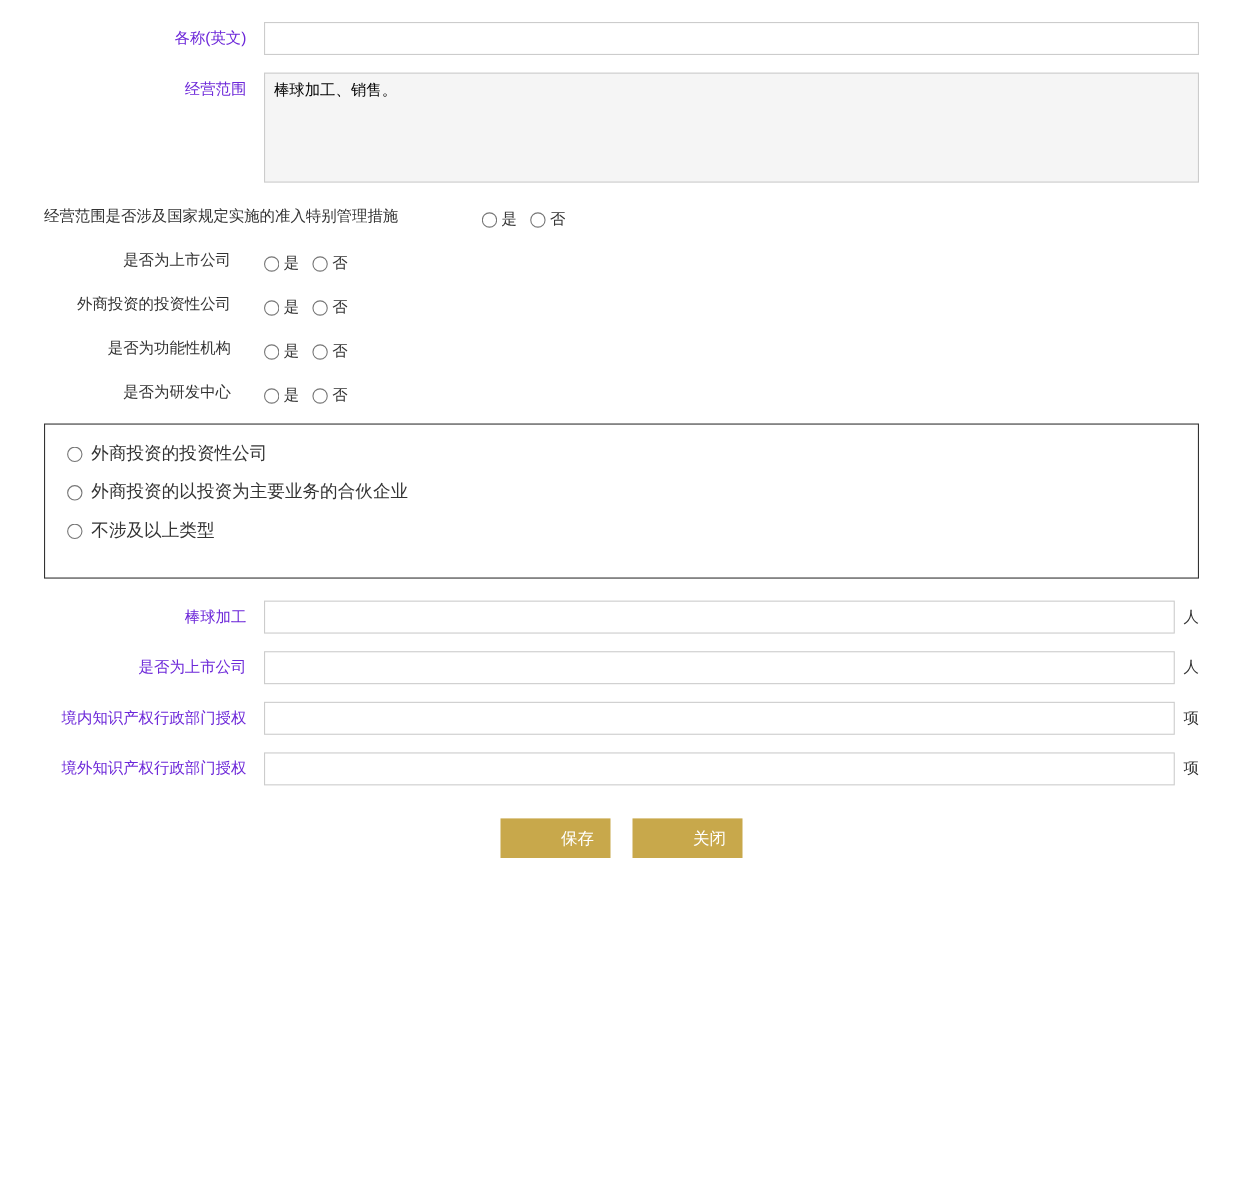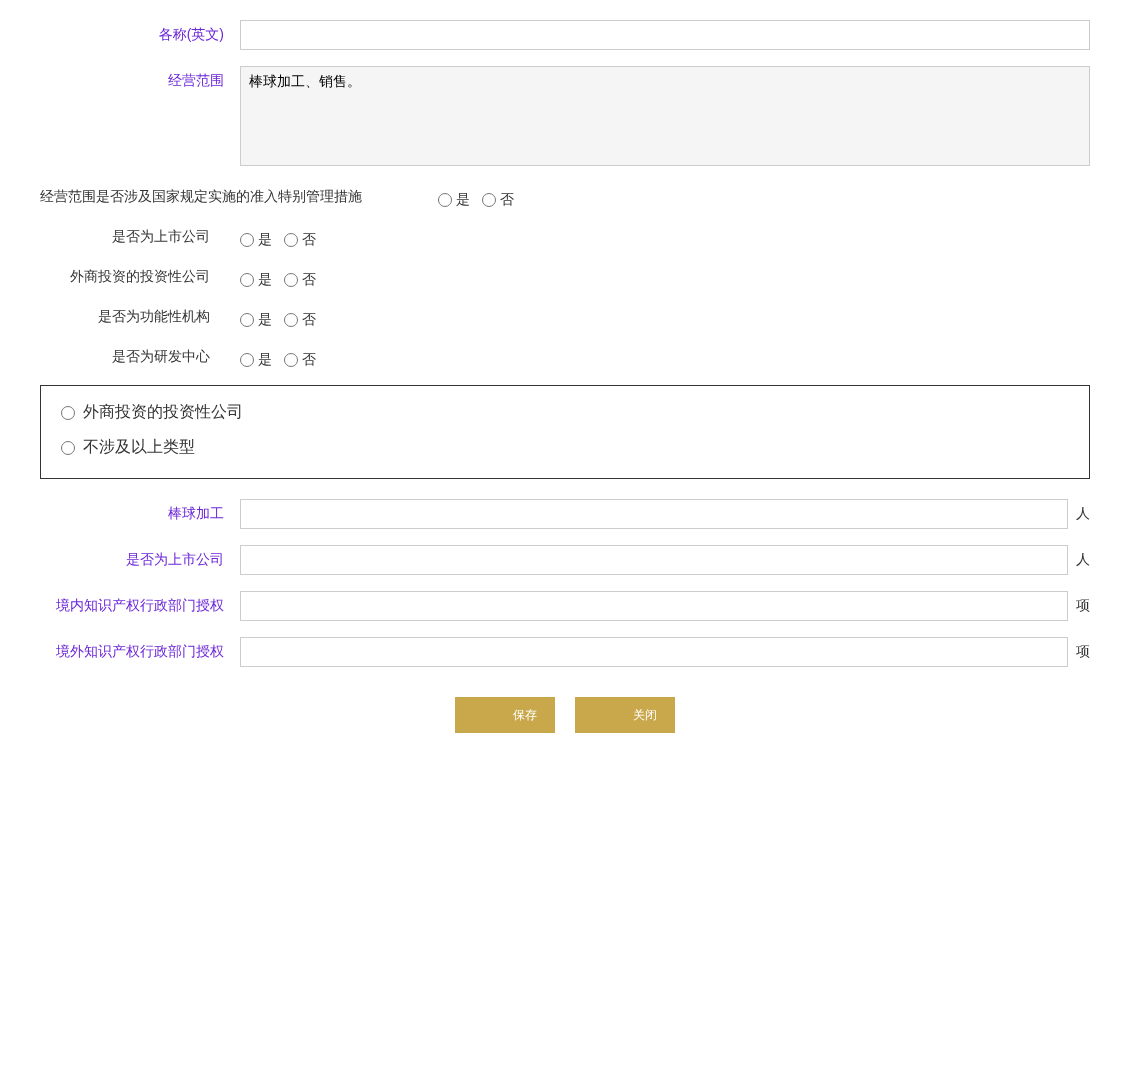--- a/index.html
+++ b/index.html
@@ -98,21 +98,21 @@
       margin-bottom: 20px;
     }
     .bordered-box .radio-option {
       display: flex;
       align-items: center;
       gap: 8px;
       margin-bottom: 14px;
       cursor: pointer;
     }
     .bordered-box .radio-option:last-child {
-      margin-bottom: 4px;
+      margin-bottom: 16px;
     }
     .bordered-box .radio-option input[type="radio"] {
       width: 14px;
       height: 14px;
       cursor: pointer;
     }
     .bordered-box .radio-option-label {
       font-size: 16px;
       color: #333;
     }
@@ -131,21 +131,21 @@
     .button-row {
       display: flex;
       justify-content: center;
       gap: 20px;
       margin-top: 30px;
     }
     .btn {
       width: 100px;
       height: 36px;
       border: none;
-      font-size: 12px;
+      font-size: 15px;
       cursor: pointer;
       color: #fff;
       background: #c8a84b;
       font-family: "Microsoft YaHei", sans-serif;
       padding-left: 40px;
     }
     .textarea-wrapper {
       position: relative;
       flex: 1;
     }
@@ -238,20 +238,24 @@
       </label>
     </div>
   </div>
 
   <div class="bordered-box">
     <label class="radio-option">
       <input type="radio" name="foreign_invest_type" value="1" style="">
       <span class="radio-option-label">外商投资的投资性公司</span>
     </label>
     <label class="radio-option">
+      <input type="radio" name="foreign_invest_type" value="3" style="">
+      <span class="radio-option-label">外商投资的以投资为主要业务的合伙企业</span>
+    </label>
+    <label class="radio-option">
       <input type="radio" name="foreign_invest_type" value="4" style="">
       <span class="radio-option-label">不涉及以上类型</span>
     </label>
   </div>
 
   <div class="form-row">
     <div class="form-label">棒球加工</div>
     <div class="form-control">
       <input type="text" class="form-input" style="">
     </div>

